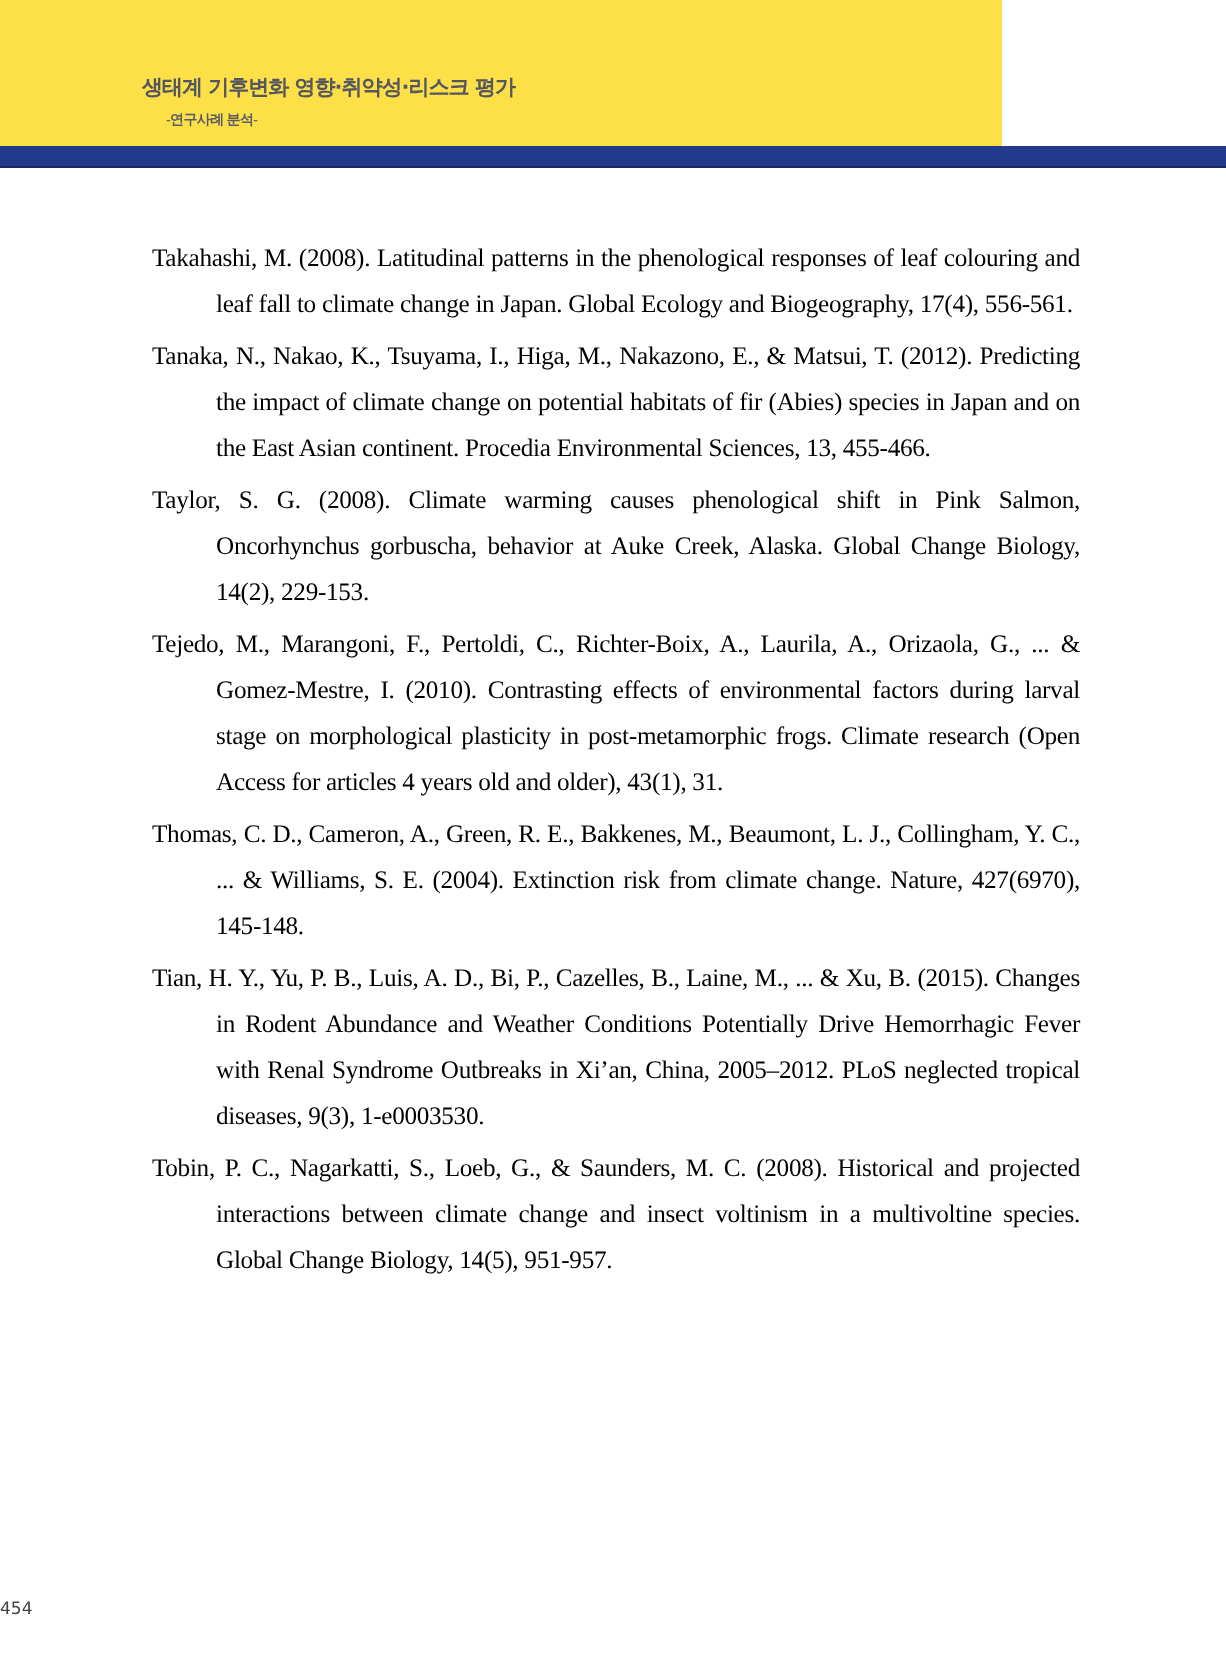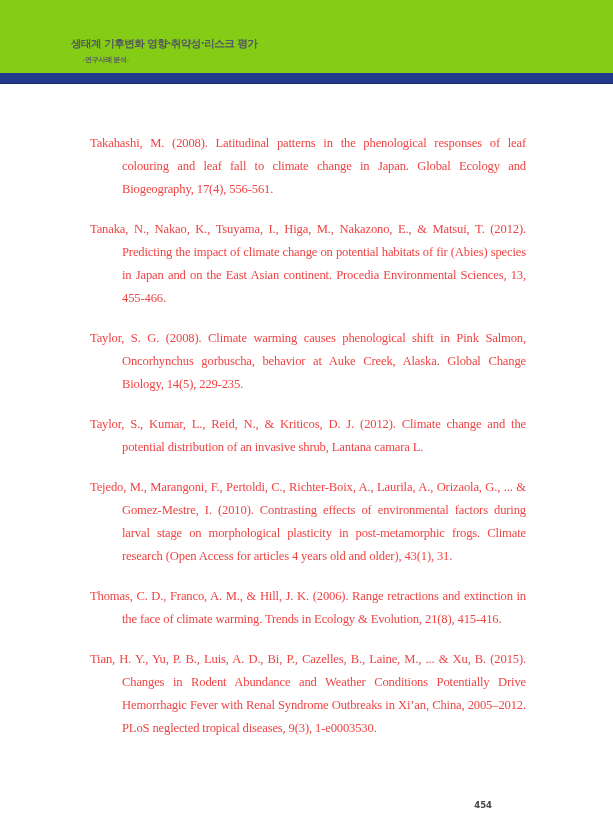--- a/index.html
+++ b/index.html
@@ -2,63 +2,63 @@
 <html><head>
 <meta charset="utf-8">
 <style>
   html, body { margin: 0; padding: 0; }
   body {
     width: 613px; height: 840px; overflow: hidden;
     background: #ffffff; position: relative;
     font-family: "Liberation Serif", serif;
   }
   .header-band {
-    position: absolute; left: 0; top: 0; width: 613px; height: 73px;
-    background: #84cc16;
+    position: absolute; left: 0; top: 0; width: 501px; height: 73px;
+    background: #fde047;
   }
   .header-title {
     position: absolute; left: 71px; top: 37px;
     font-family: "DejaVu Sans", sans-serif; font-weight: bold;
     font-size: 10.5px; color: #555760; letter-spacing: -0.5px;
   }
   .header-subtitle {
     position: absolute; left: 83px; top: 55px;
     font-family: Liberation Serif, serif; font-weight: bold;
     font-size: 7px; color: #5a5c66; letter-spacing: -0.3px;
   }
   .header-bar {
     position: absolute; left: 0; top: 73px; width: 613px; height: 10px;
     background: #233a8c; border-bottom: 1px solid #17285f;
   }
   .refs {
     position: absolute; left: 73px; top: 115px; width: 470px;
   }
   .ref {
-    font-size: 12.6px; line-height: 23px; color: #ef4444;
+    font-size: 12.6px; line-height: 23px; color: #000000;
     text-align: justify; padding-left: 32px; text-indent: -32px;
-    letter-spacing: -0.15px; margin: 17px;
+    letter-spacing: -0.15px; margin: 3px;
   }
   .page-number {
     position: absolute; left: 0; width: 492px; top: 800px;
-    text-align: right; font-family: "DejaVu Sans", sans-serif;
-    font-size: 8.5px; color: #444; font-weight: bold;
+    text-align: left; font-family: "DejaVu Sans", sans-serif;
+    font-size: 8.5px; color: #444;
   }
 </style>
 </head>
 <body>
 
 <div class="header-band">
   <div class="header-title">생태계 기후변화 영향·취약성·리스크 평가</div>
   <div class="header-subtitle">-연구사례 분석-</div>
 </div>
 <div class="header-bar"></div>
 
 <div class="refs">
   <p class="ref">Takahashi, M. (2008). Latitudinal patterns in the phenological responses of leaf colouring and leaf fall to climate change in Japan. Global Ecology and Biogeography, 17(4), 556-561.</p>
   <p class="ref">Tanaka, N., Nakao, K., Tsuyama, I., Higa, M., Nakazono, E., &amp; Matsui, T. (2012). Predicting the impact of climate change on potential habitats of fir (Abies) species in Japan and on the East Asian continent. Procedia Environmental Sciences, 13, 455-466.</p>
-  <p class="ref">Taylor, S. G. (2008). Climate warming causes phenological shift in Pink Salmon, Oncorhynchus gorbuscha, behavior at Auke Creek, Alaska. Global Change Biology, 14(5), 229-235.</p>
-  <p class="ref">Taylor, S., Kumar, L., Reid, N., &amp; Kriticos, D. J. (2012). Climate change and the potential distribution of an invasive shrub, Lantana camara L.</p>
+  <p class="ref">Taylor, S. G. (2008). Climate warming causes phenological shift in Pink Salmon, Oncorhynchus gorbuscha, behavior at Auke Creek, Alaska. Global Change Biology, 14(2), 229-153.</p>
   <p class="ref">Tejedo, M., Marangoni, F., Pertoldi, C., Richter-Boix, A., Laurila, A., Orizaola, G., ... &amp; Gomez-Mestre, I. (2010). Contrasting effects of environmental factors during larval stage on morphological plasticity in post-metamorphic frogs. Climate research (Open Access for articles 4 years old and older), 43(1), 31.</p>
-  <p class="ref">Thomas, C. D., Franco, A. M., &amp; Hill, J. K. (2006). Range retractions and extinction in the face of climate warming. Trends in Ecology &amp; Evolution, 21(8), 415-416.</p>
+  <p class="ref">Thomas, C. D., Cameron, A., Green, R. E., Bakkenes, M., Beaumont, L. J., Collingham, Y. C., ... &amp; Williams, S. E. (2004). Extinction risk from climate change. Nature, 427(6970), 145-148.</p>
   <p class="ref">Tian, H. Y., Yu, P. B., Luis, A. D., Bi, P., Cazelles, B., Laine, M., ... &amp; Xu, B. (2015). Changes in Rodent Abundance and Weather Conditions Potentially Drive Hemorrhagic Fever with Renal Syndrome Outbreaks in Xi’an, China, 2005–2012. PLoS neglected tropical diseases, 9(3), 1-e0003530.</p>
+  <p class="ref">Tobin, P. C., Nagarkatti, S., Loeb, G., &amp; Saunders, M. C. (2008). Historical and projected interactions between climate change and insect voltinism in a multivoltine species. Global Change Biology, 14(5), 951-957.</p>
 </div>
 
 <div class="page-number">454</div>
 
 </body></html>

